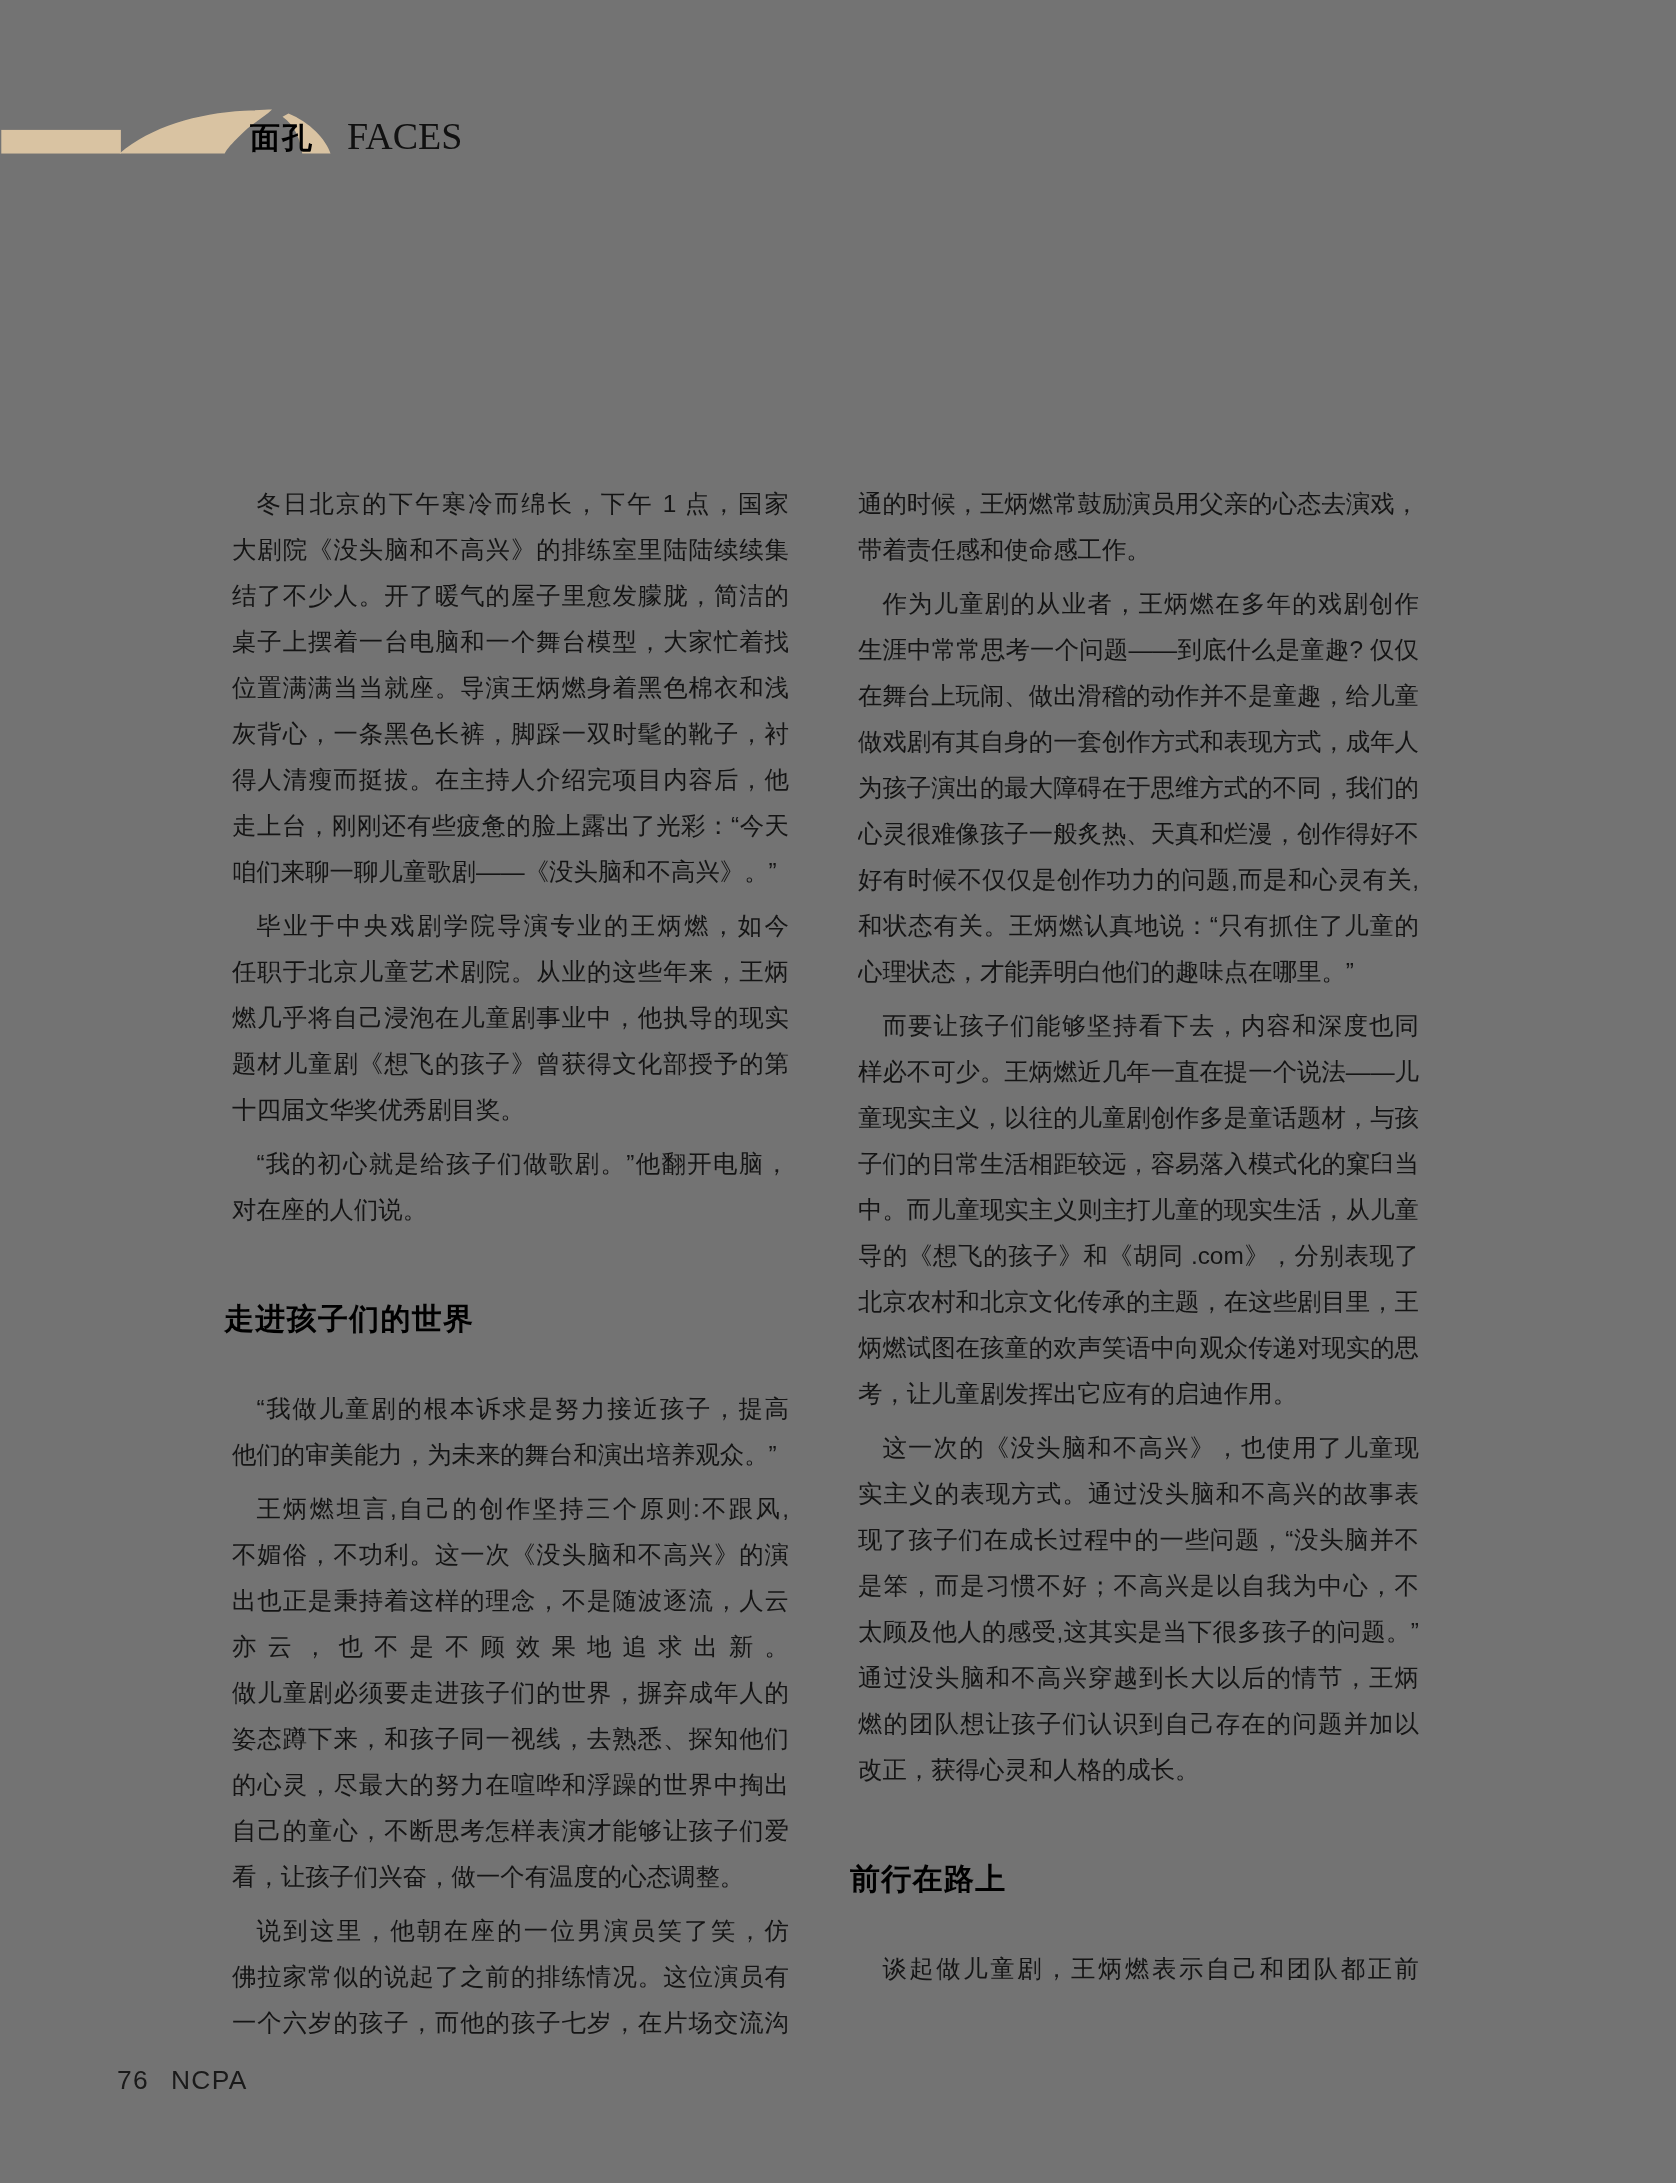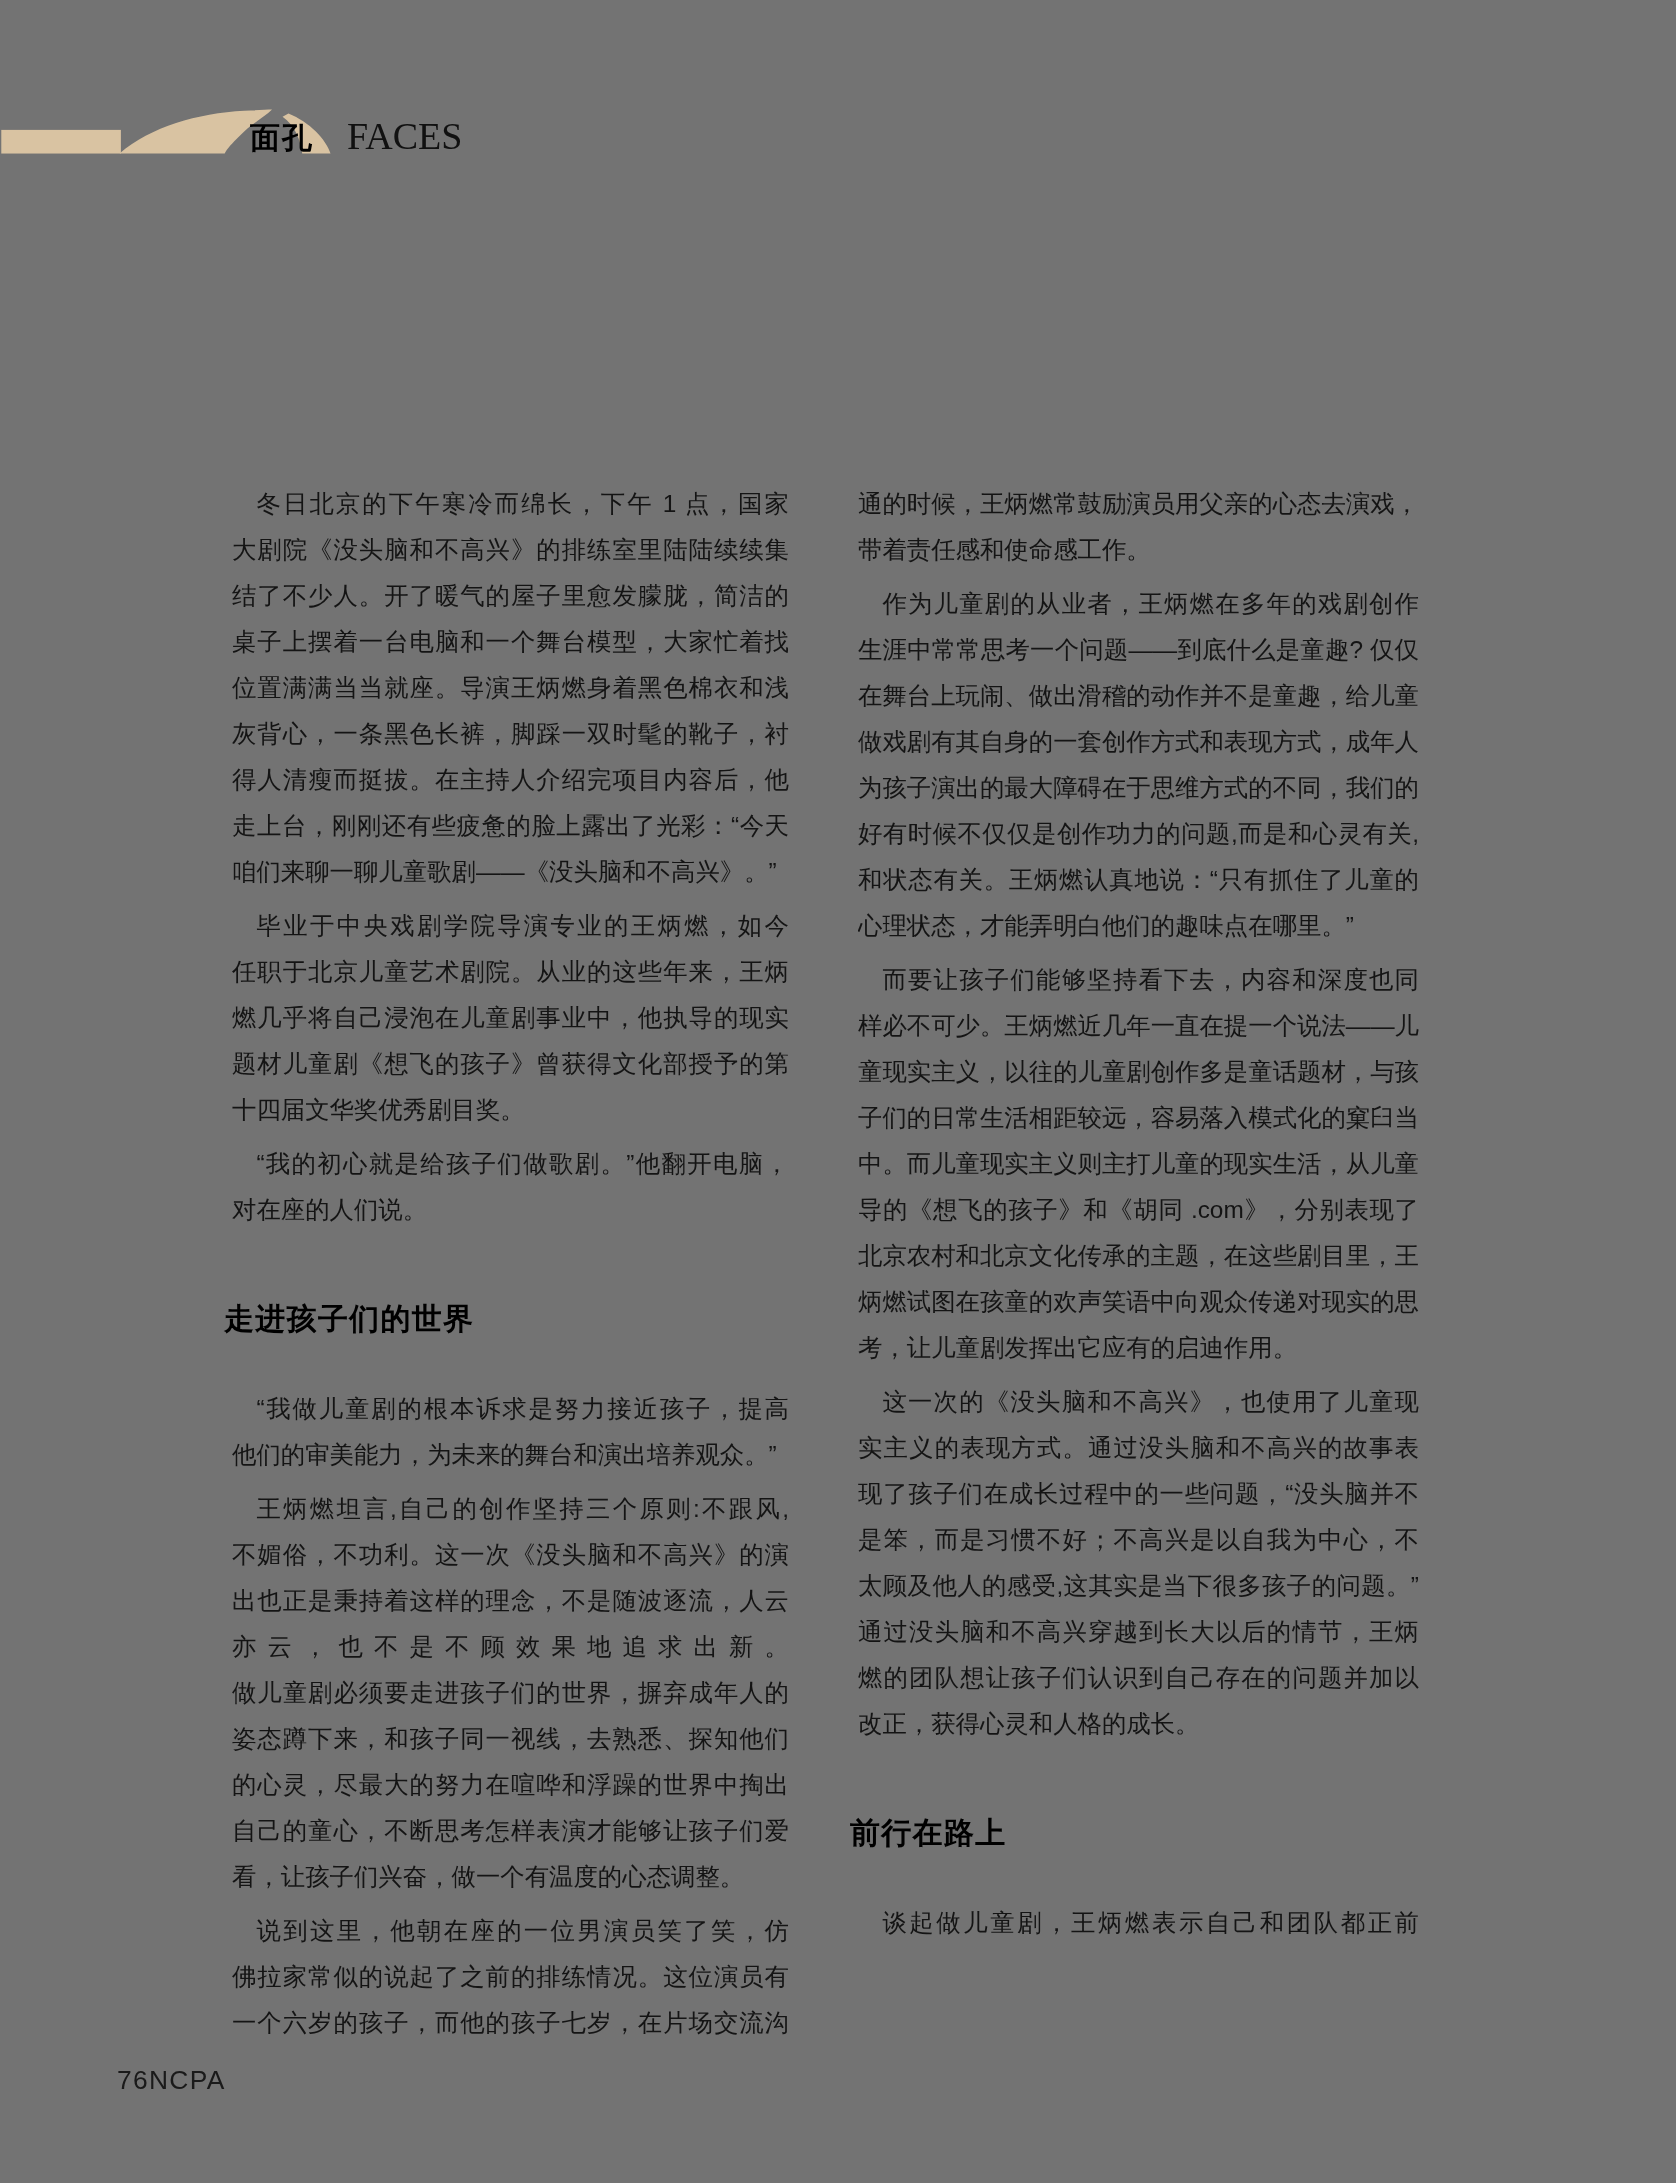--- a/index.html
+++ b/index.html
@@ -75,21 +75,21 @@
   }
 
   
   .footer {
     position: absolute;
     left: 117px; top: 2065px;
     font-size: 26.4px;
     color: #1a1a1a;
     letter-spacing: 1.3px;
   }
-  .footer .brand { margin-left: 0; }
+  .footer .brand { margin-left: 22px; }
 </style>
 </head>
 <body>
 
 <div class="page">
 
   <div>
     <svg class="header-graphic" viewBox="0 0 760 140" xmlns="http://www.w3.org/2000/svg">
       <rect x="0" y="47" width="182" height="36" fill="#d9c3a2"></rect>
       <path d="M 180 83 C 228 42 298 22 370 18 C 389 17 404 16 412 16 C 400 28 379 39 363 56 C 351 68 344 75 340 83 Z" fill="#d9c3a2"></path>
@@ -148,20 +148,21 @@
       <div class="para">
         <div class="line">通的时候，王炳燃常鼓励演员用父亲的心态去演戏，</div>
         <div class="line last">带着责任感和使命感工作。</div>
       </div>
       <div class="para">
         <div class="line indent">作为儿童剧的从业者，王炳燃在多年的戏剧创作</div>
         <div class="line">生涯中常常思考一个问题——到底什么是童趣? 仅仅</div>
         <div class="line">在舞台上玩闹、做出滑稽的动作并不是童趣，给儿童</div>
         <div class="line">做戏剧有其自身的一套创作方式和表现方式，成年人</div>
         <div class="line">为孩子演出的最大障碍在于思维方式的不同，我们的</div>
+        <div class="line">心灵很难像孩子一般炙热、天真和烂漫，创作得好不</div>
         <div class="line">好有时候不仅仅是创作功力的问题,而是和心灵有关,</div>
         <div class="line">和状态有关。王炳燃认真地说：“只有抓住了儿童的</div>
         <div class="line last">心理状态，才能弄明白他们的趣味点在哪里。”</div>
       </div>
       <div class="para">
         <div class="line indent">而要让孩子们能够坚持看下去，内容和深度也同</div>
         <div class="line">样必不可少。王炳燃近几年一直在提一个说法——儿</div>
         <div class="line">童现实主义，以往的儿童剧创作多是童话题材，与孩</div>
         <div class="line">子们的日常生活相距较远，容易落入模式化的窠臼当</div>
         <div class="line">中。而儿童现实主义则主打儿童的现实生活，从儿童</div>

